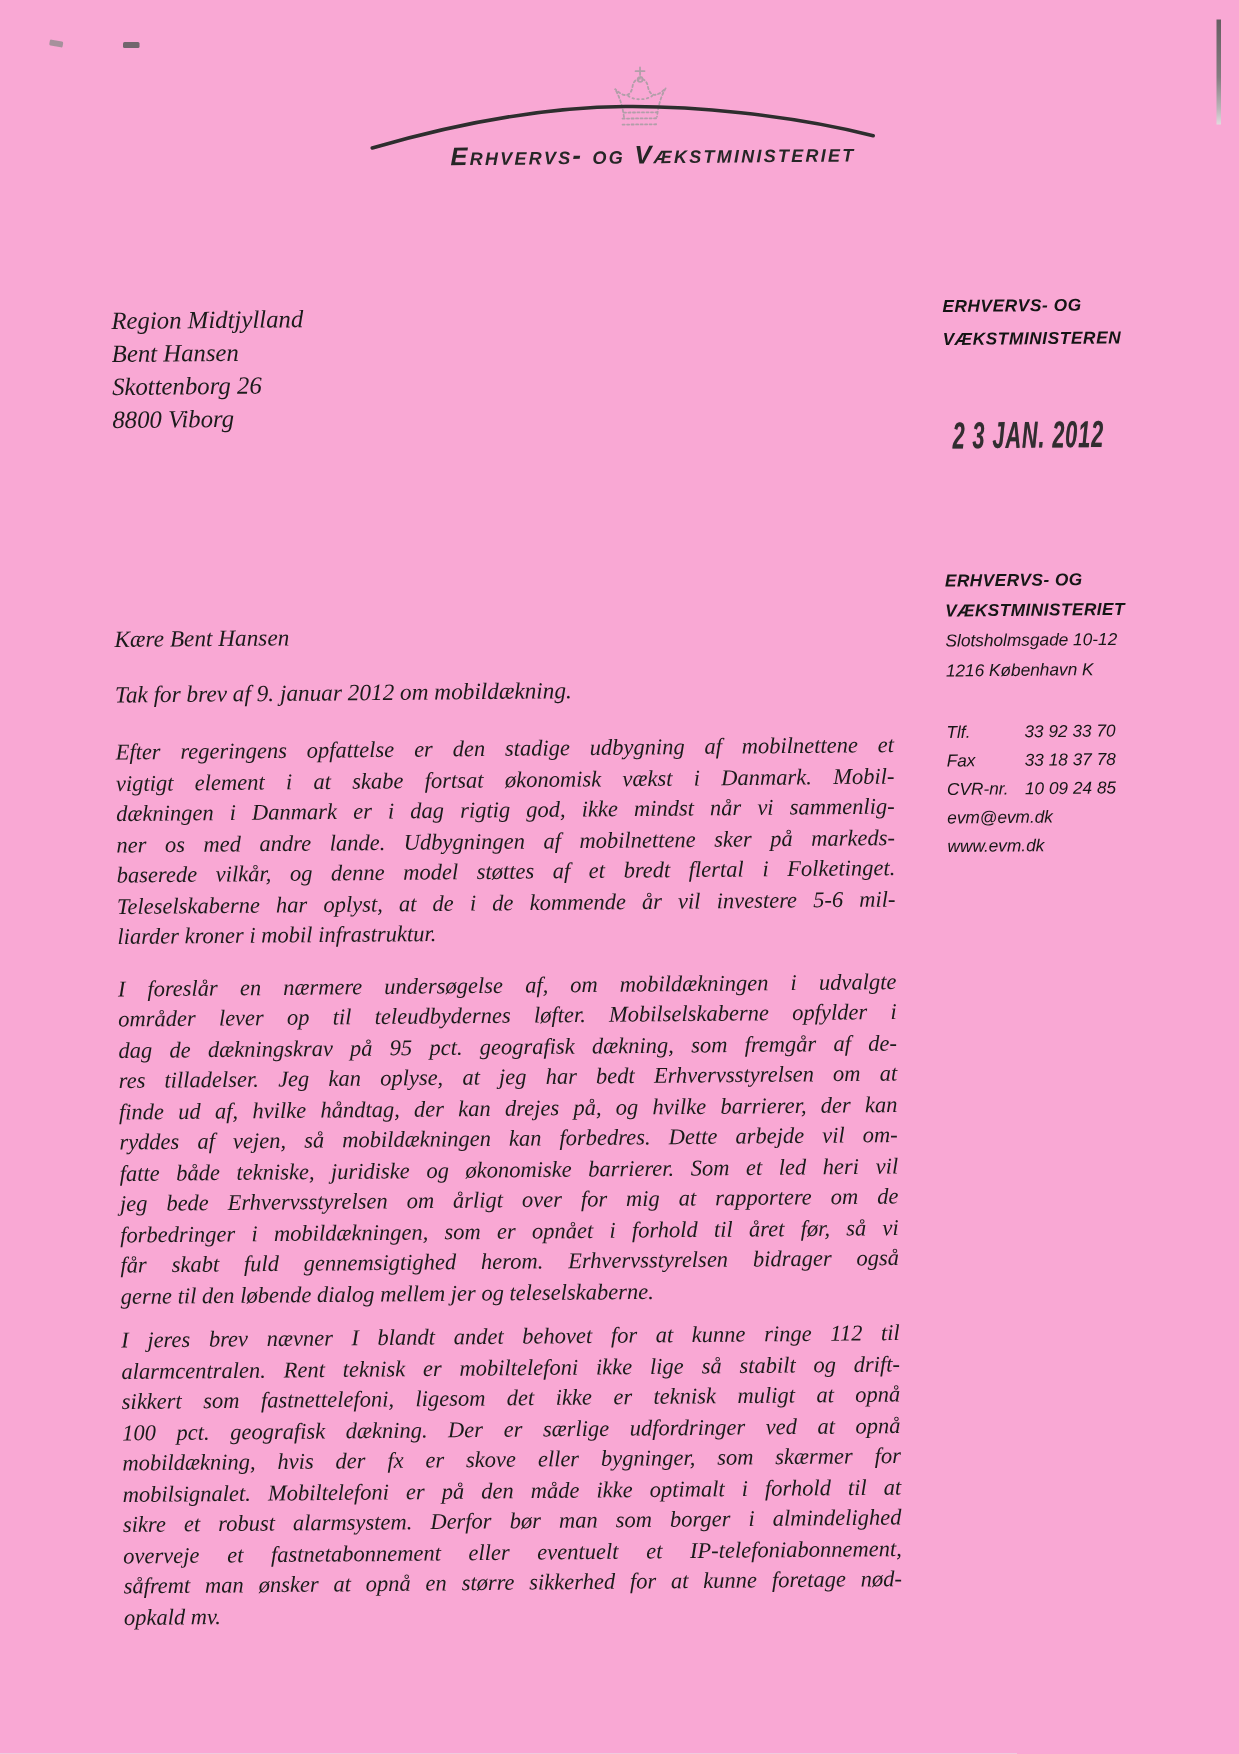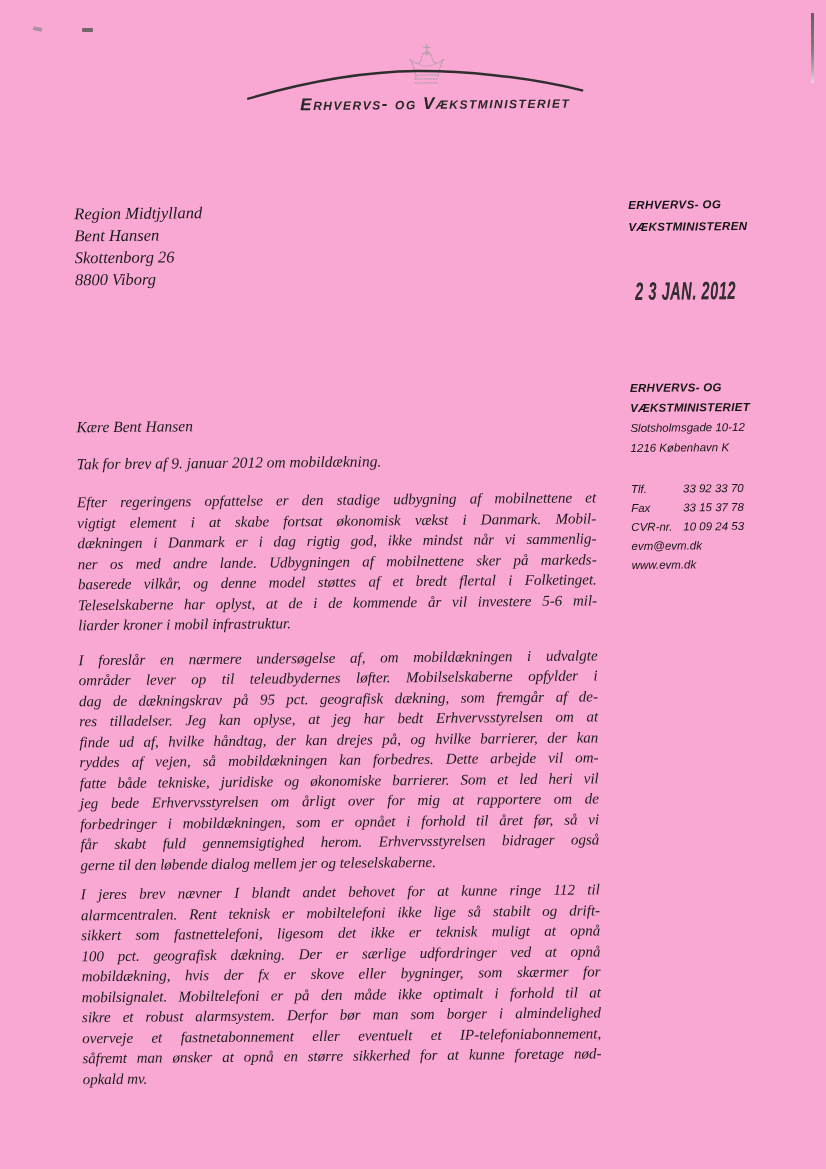--- a/index.html
+++ b/index.html
@@ -114,25 +114,25 @@
           <div>Slotsholmsgade 10-12</div>
           <div>1216 København K</div>
         </div>
       <div class="sb-contacts">
           <div class="c-row">
             <span class="c-label">Tlf.</span>
             <span>33 92 33 70</span>
           </div>
           <div class="c-row">
             <span class="c-label">Fax</span>
-            <span>33 15 37 78</span>
+            <span>33 18 37 78</span>
           </div>
           <div class="c-row">
             <span class="c-label">CVR-nr.</span>
-            <span>10 09 24 53</span>
+            <span>10 09 24 85</span>
           </div>
         </div>
       <div class="sb-links">
           <div>evm@evm.dk</div>
           <div>www.evm.dk</div>
         </div>
     </aside>
 
     <div class="salutation">Kære Bent Hansen</div>
     <div class="intro">Tak for brev af 9. januar 2012 om mobildækning.</div>

